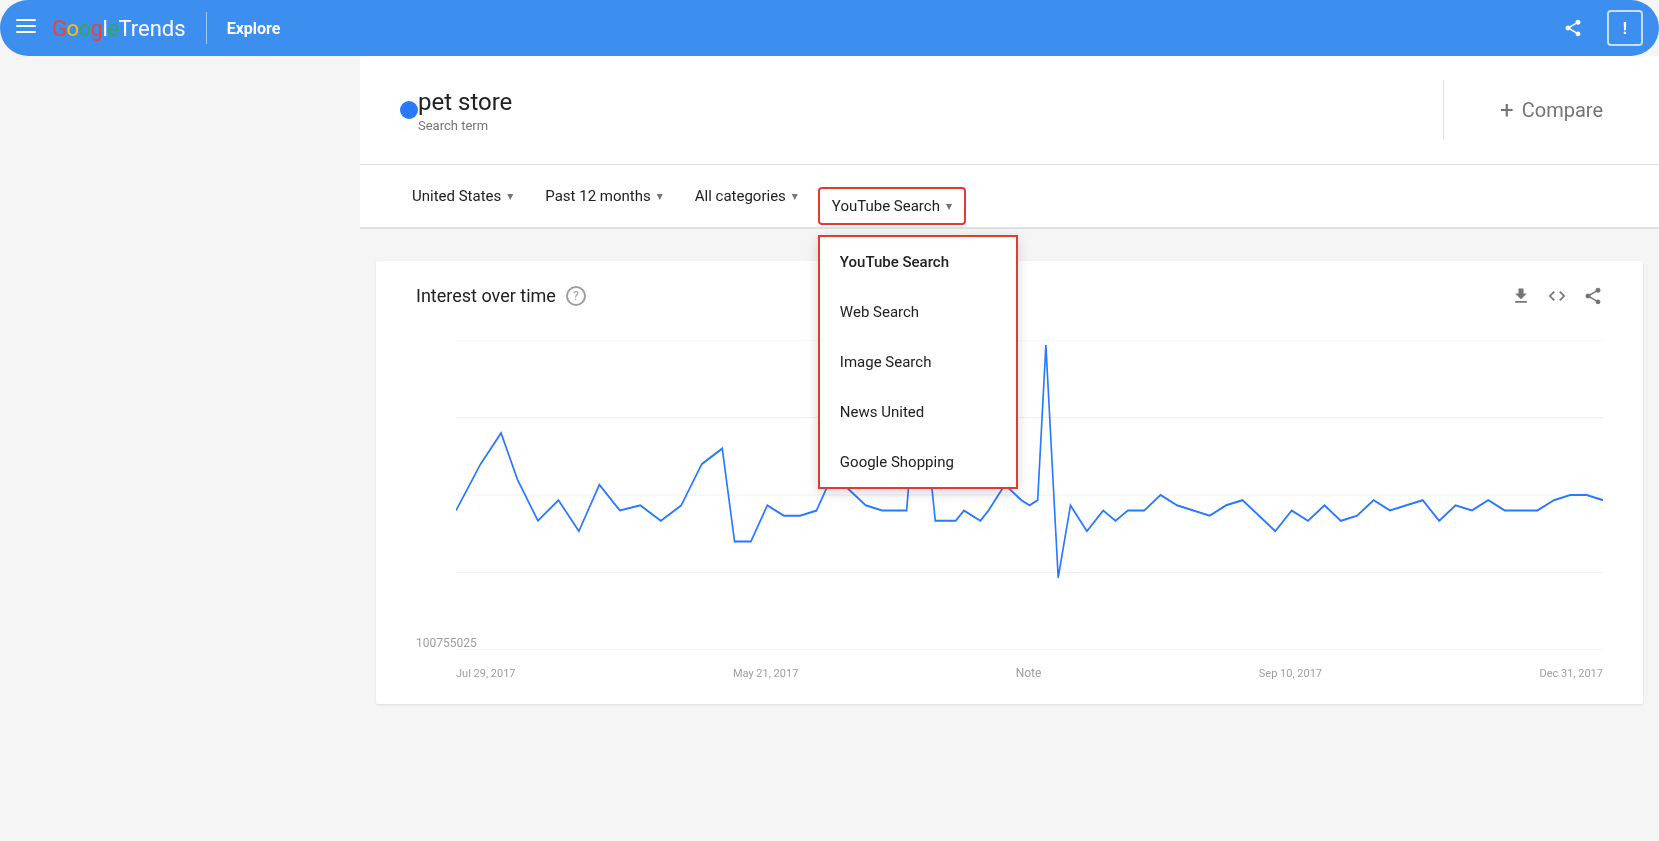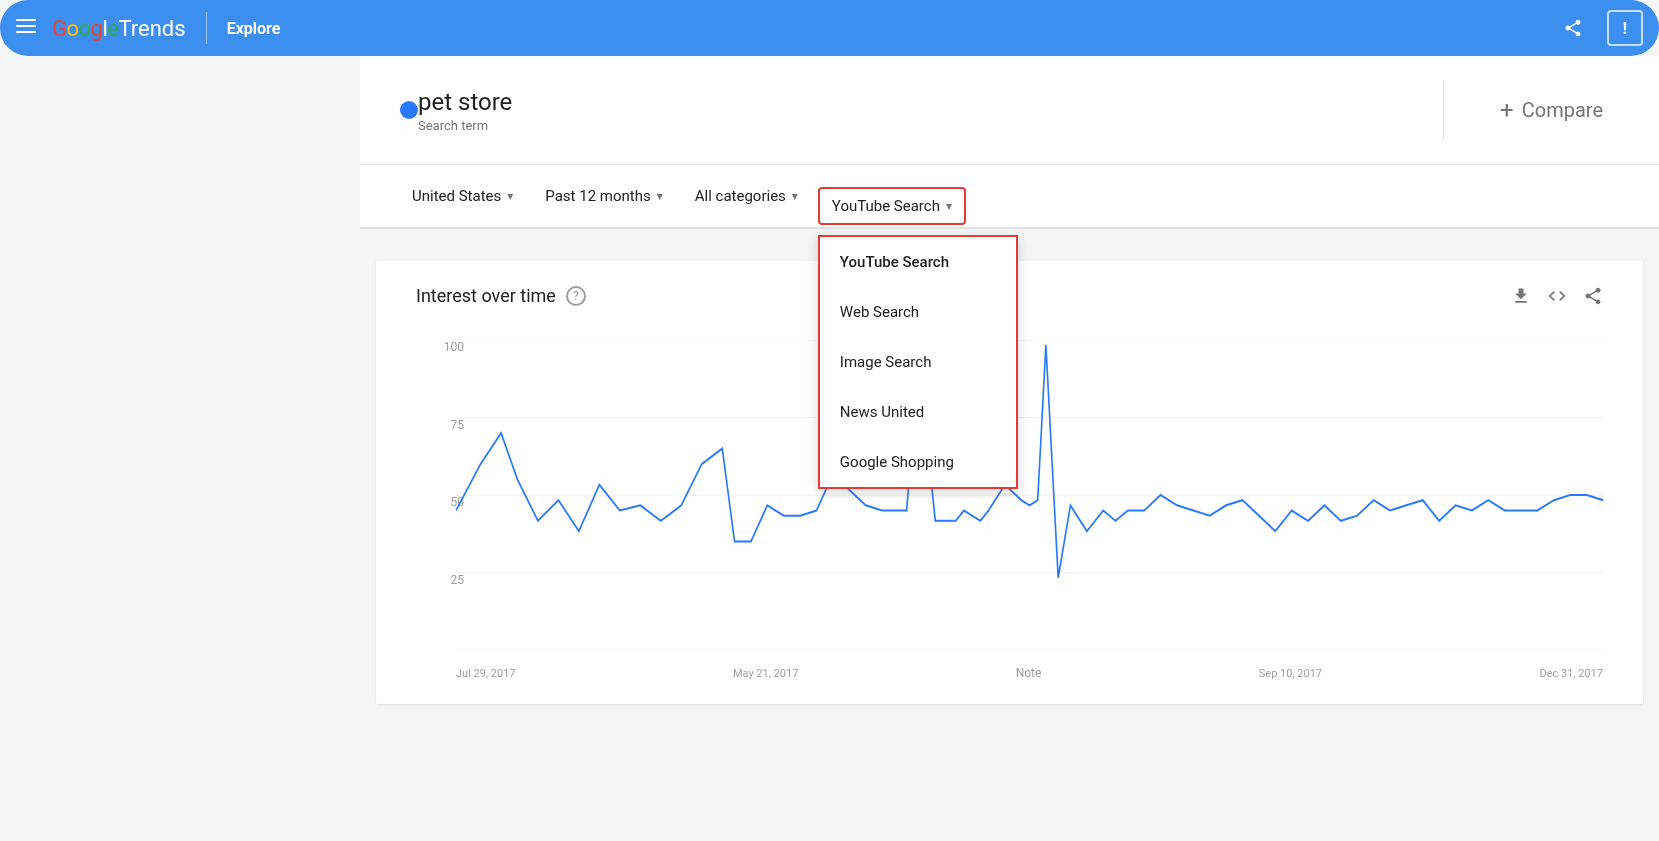--- a/index.html
+++ b/index.html
@@ -231,26 +231,25 @@
     }
 
     
     .chart-area {
       width: 100%;
       height: 340px;
       position: relative;
     }
     .y-axis {
       position: absolute;
-      left: 16px;
+      left: 0;
       top: 0;
       bottom: 30px;
       width: 40px;
       display: flex;
-      flex-direction: column;
       justify-content: space-between;
       align-items: flex-end;
       padding-right: 8px;
     }
     .y-label {
       font-size: 12px;
       color: #9e9e9e;
     }
     .chart-svg-container {
       position: absolute;

